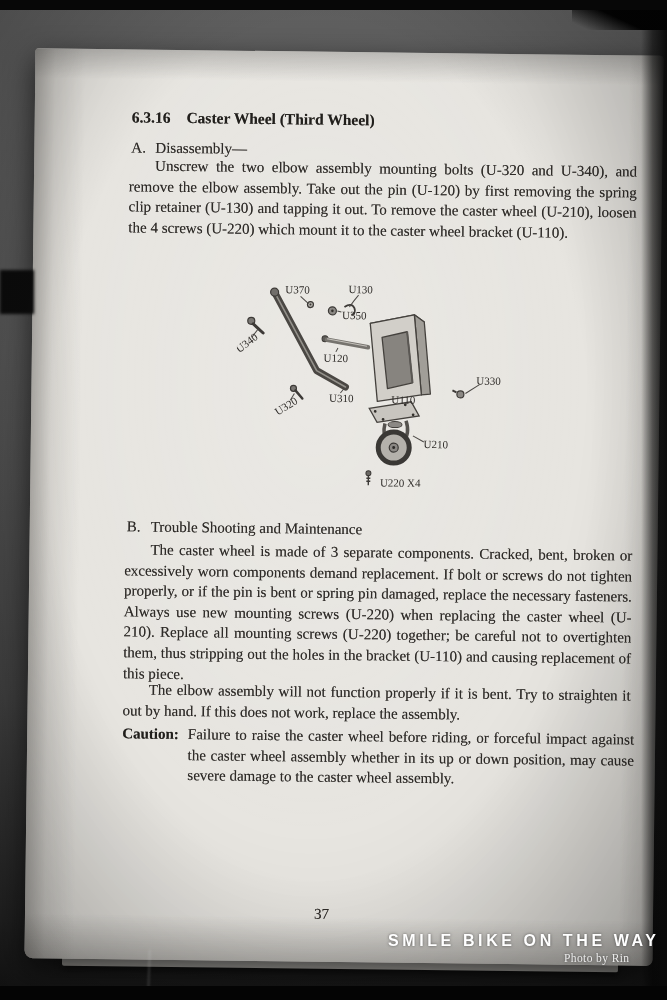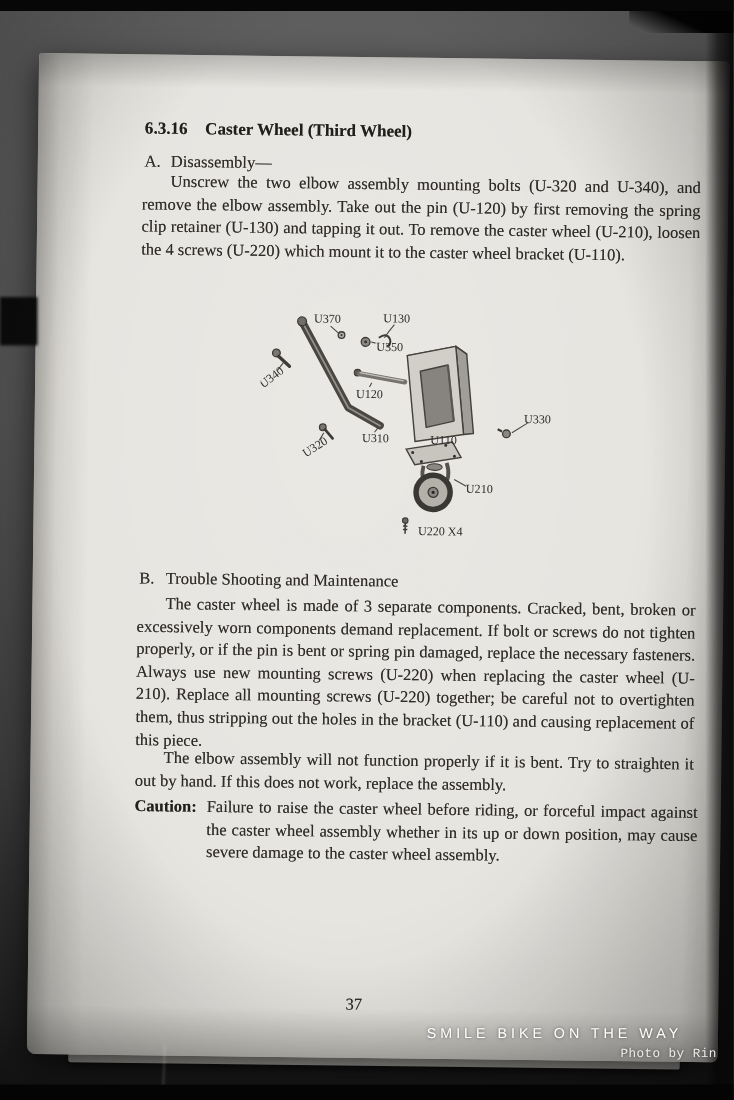--- a/index.html
+++ b/index.html
@@ -44,24 +44,24 @@
   .indent { text-indent:26px; }
   .caution { display:flex; gap:9px; }
   .caution .c-label { font-weight:bold; white-space:nowrap; color:#211f1c; }
   .caution .c-text { flex:1; text-align:justify; }
   .page-number { text-align:left; }
 
   .diagram { position:absolute; left:205px; top:229px; }
   .diagram text { font-family:"Liberation Serif", serif; }
 
   .watermark1 { position:absolute; left:388px; top:932px; z-index:7; color:#ffffff;
-                font-family:"Liberation Sans", sans-serif; font-weight:normal; font-size:13px;
+                font-family:"Liberation Sans", sans-serif; font-weight:bold; font-size:16px;
                 letter-spacing:3.6px; text-shadow:0 0 3px rgba(0,0,0,0.5); }
   .watermark2 { position:absolute; left:564px; top:952px; z-index:7; color:#ececec;
-                font-family:Liberation Mono, monospace; font-size:11.5px; letter-spacing:0.4px;
+                font-family:Liberation Serif, serif; font-size:11.5px; letter-spacing:0.4px;
                 text-shadow:0 0 3px rgba(0,0,0,0.5);text-align:right; }
 </style>
 </head>
 <body>
 
 <div class="scene">
 
   <div class="under-page"></div>
 
   <div class="page">

